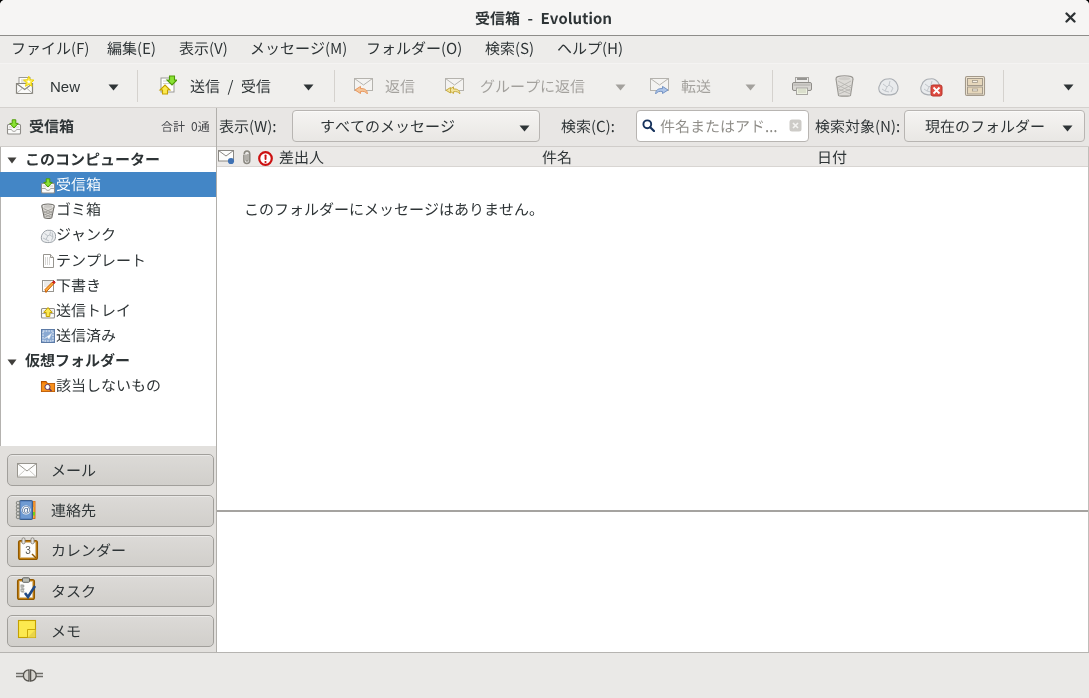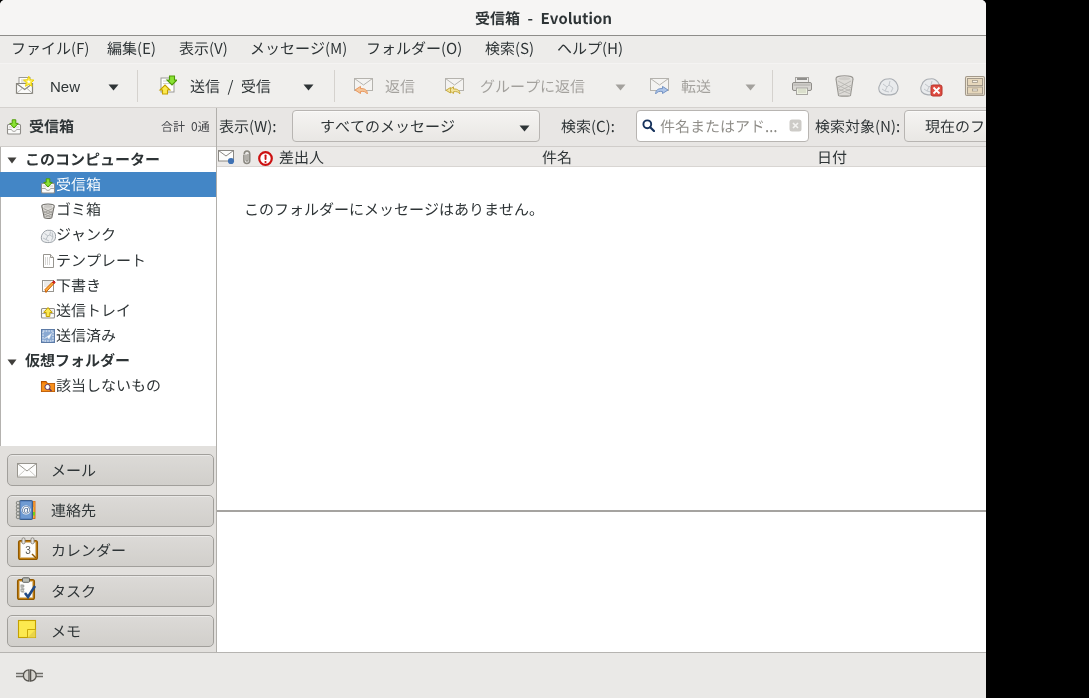--- a/index.html
+++ b/index.html
@@ -1,14 +1,14 @@
 <!DOCTYPE html>
 <html><head><meta charset="utf-8"><title>受信箱 - Evolution</title><style>
 html,body{margin:0;padding:0;background:#000;}
-.win{position:relative;width:986px;height:698px;background:#f6f5f4;overflow:hidden;
+.win{position:relative;width:1089px;height:698px;background:#f6f5f4;overflow:hidden;
  border-radius:5px 5px 0 0;font-family:'Liberation Sans',sans-serif;}
 .btn{position:absolute;box-sizing:border-box;border:1px solid #b8b5b2;border-radius:4px;
  background:linear-gradient(#f5f4f2,#e9e7e4);box-shadow:inset 0 1px 0 rgba(255,255,255,.55);}
 .swbtn{position:absolute;box-sizing:border-box;width:207px;height:32px;border:1px solid #a19f9b;border-radius:5px;
  background:linear-gradient(#dcdad7,#d1cfcb);box-shadow:inset 0 1px 0 rgba(255,255,255,.4);}
 </style></head><body>
 <div class="win">
     <div style="position:absolute;left:0px;top:0px;width:1089px;height:35px;background:#f6f5f4"></div>
     <div style="position:absolute;left:0px;top:35px;width:1089px;height:1px;background:#8e8d8a"></div>
     <div style="position:absolute;left:0px;top:36px;width:1089px;height:27px;background:#edecea"></div>

